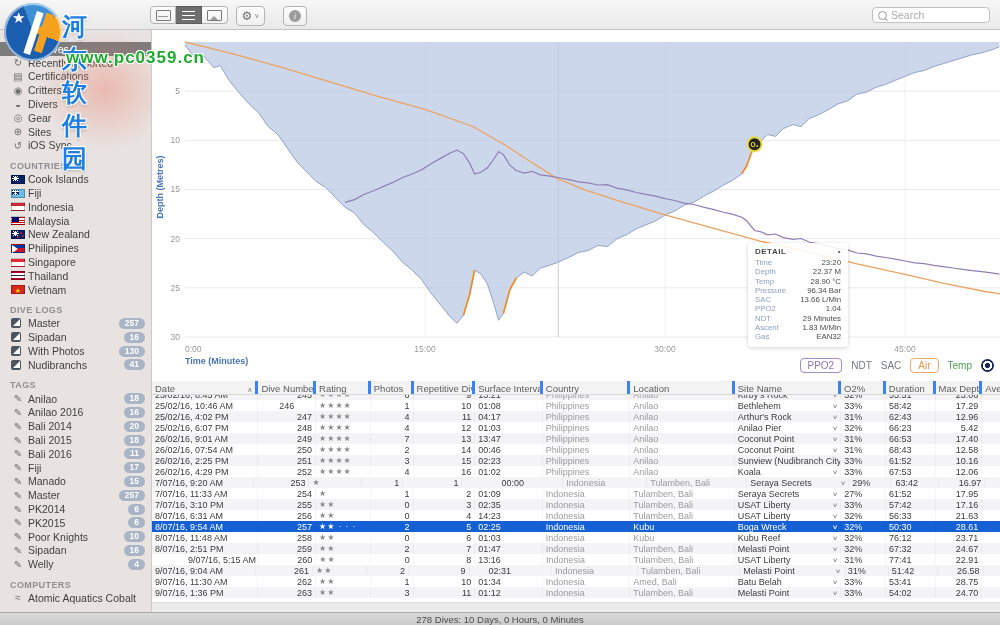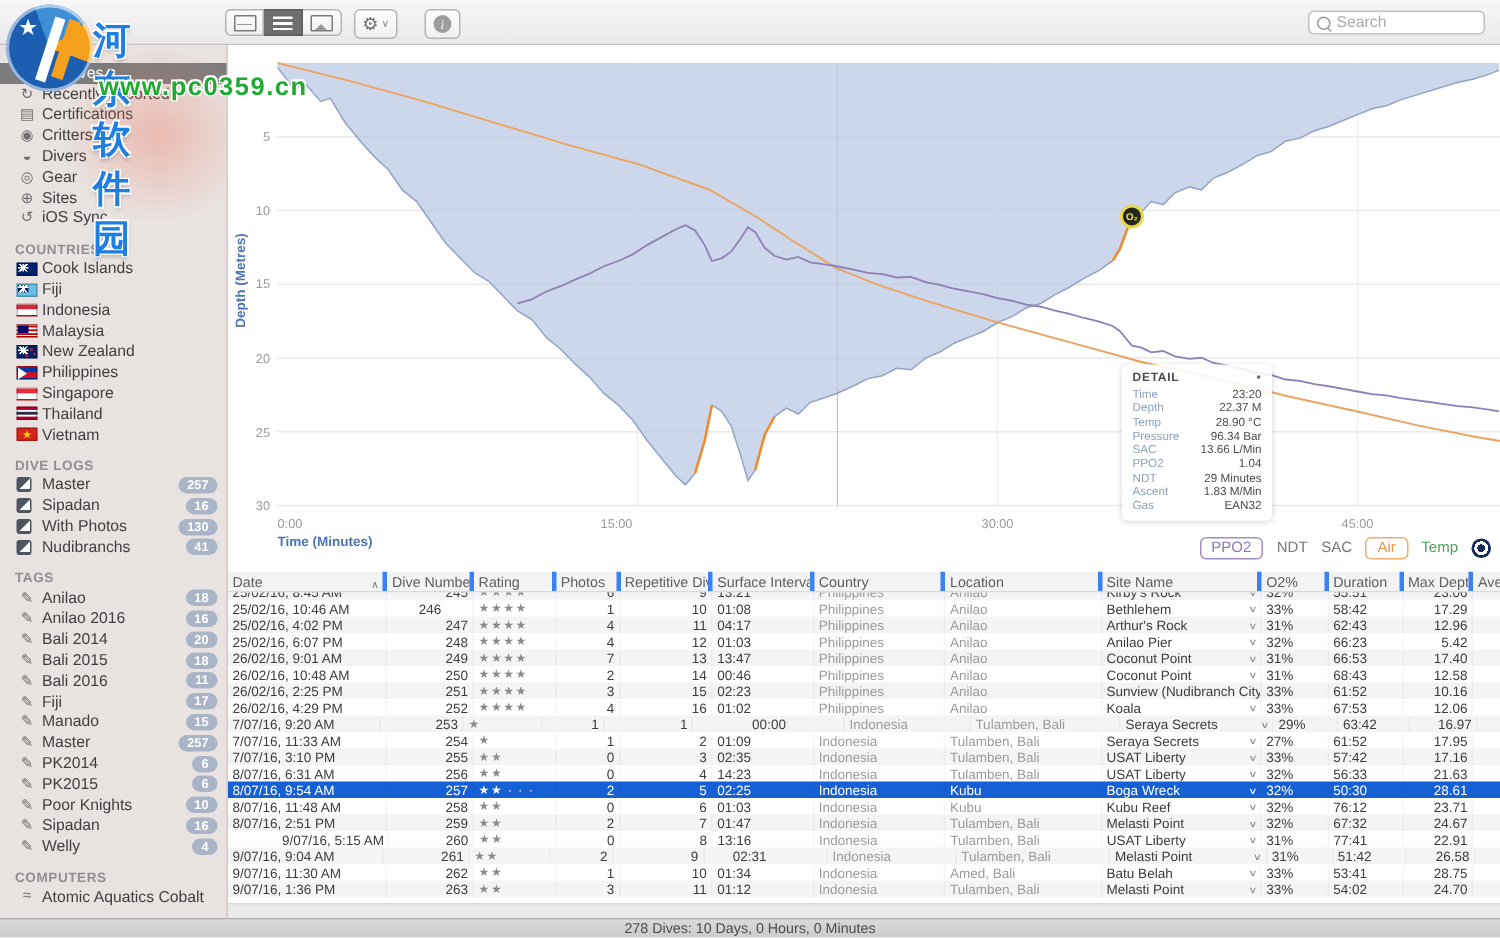--- a/index.html
+++ b/index.html
@@ -372,21 +372,21 @@
   <div id="yticks">
       <div class="ytick" style="left: 6px; top: 56.165px;">5</div>
       <div class="ytick" style="left: 6px; top: 105.33px;">10</div>
       <div class="ytick" style="left: 6px; top: 154.495px;">15</div>
       <div class="ytick" style="left: 6px; top: 203.66px;">20</div>
       <div class="ytick" style="left: 6px; top: 252.825px;">25</div>
       <div class="ytick" style="left: 6px; top: 301.99px;">30</div>
     </div>
   <div id="xticks">
       <div class="xtick" style="left: 33px; text-align: left;">0:00</div>
-      <div class="xtick" style="left: 237px; text-align: center;">15:00</div>
+      <div class="xtick" style="left: 251px; text-align: center;">15:00</div>
       <div class="xtick" style="left: 491px;">30:00</div>
       <div class="xtick" style="left: 731px;">45:00</div>
     </div>
   <div class="xlab">Time (Minutes)</div>
   <div class="toggles" id="toggles">
       <div class="tg outline-purple">PPO2</div>
       <div class="tg plain">NDT</div>
       <div class="tg plain">SAC</div>
       <div class="tg outline-orange">Air</div>
       <div class="tg green">Temp</div>
@@ -567,21 +567,21 @@
           <div class="td site" style="width: 107px;">
             <span>Coconut Point</span>
             <span class="chev">∨</span>
           </div>
           <div class="td" style="width: 45px;">31%</div>
           <div class="td" style="width: 50px;">66:53</div>
           <div class="td num" style="width: 47px;">17.40</div>
           <div class="td" style="width: 70px;"></div>
         </div>
         <div class="tr">
-          <div class="td" style="width: 107px;">26/02/16, 10:48 AM</div>
+          <div class="td" style="width: 107px;">26/02/16, 07:54 AM</div>
           <div class="td num" style="width: 58px;">250</div>
           <div class="td stars" style="width: 55px;">★★★★</div>
           <div class="td num" style="width: 43px;">2</div>
           <div class="td num" style="width: 62px;">14</div>
           <div class="td" style="width: 68px;">00:46</div>
           <div class="td muted" style="width: 88px;">Philippines</div>
           <div class="td muted" style="width: 105px;">Anilao</div>
           <div class="td site" style="width: 107px;">
             <span>Coconut Point</span>
             <span class="chev">∨</span>

